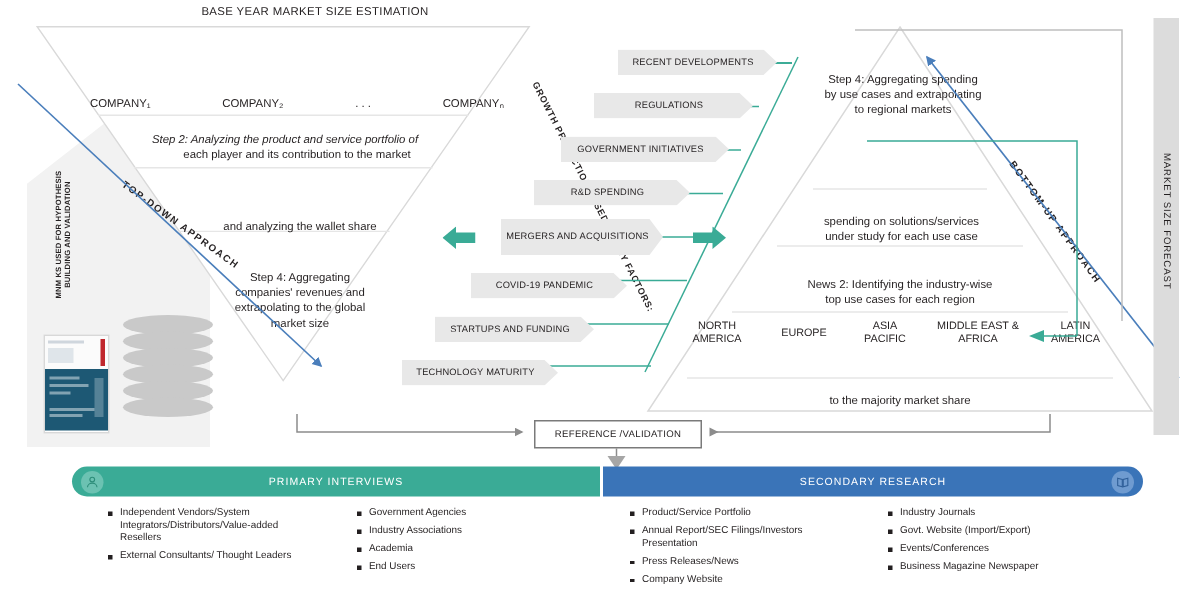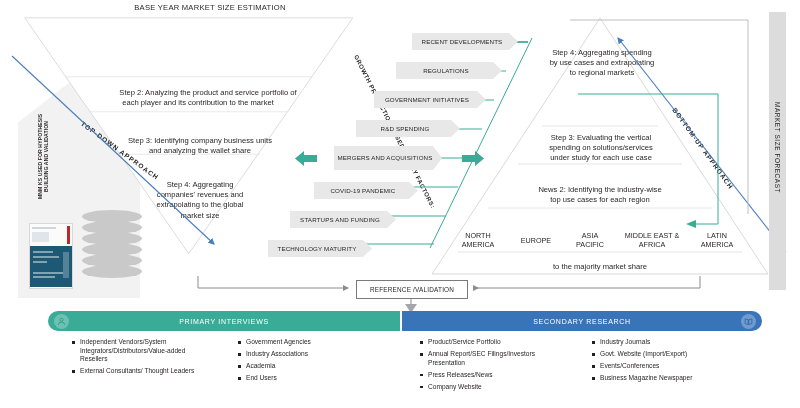--- a/index.html
+++ b/index.html
@@ -93,21 +93,21 @@
 
   
   .tarrow{position:absolute;width:22px;height:15px;}
   .bu-text{font-size:7.6px;line-height:10.2px;text-align:center;color:#231f20;}
   #bu-approach{
     left:628px;top:145px;width:150px;
     transform:rotate(54deg);transform-origin:center center;
     font-size:6.6px;font-weight:700;letter-spacing:1.1px;
     color:#231f20;text-align:center;
   }
-  .region{font-size:7.2px;line-height:9px;text-align:center;color:#231f20;margin-top:19px;}
+  .region{font-size:7.2px;line-height:9px;text-align:center;color:#231f20;}
 
   
   #msf{
     right:6px;top:12px;width:17px;height:278px;background:#dcdcdc;
   }
   #msf span{
     display:block;white-space:nowrap;
     transform:rotate(90deg);transform-origin:center center;
     font-size:6.4px;letter-spacing:.6px;font-weight:400;color:#231f20;
     position:absolute;left:-60px;top:132px;width:137px;text-align:center;
@@ -181,25 +181,30 @@
   </div>
 
   <svg class="abs" id="td-tri-outline" width="380" height="280" viewBox="0 0 380 280" style="left:18px;top:16px;">
     <polygon points="2,2 358,2 180,258" fill="#ffffff" stroke="#d9d9d9" stroke-width="1"></polygon>
     <line x1="46" y1="66" x2="314" y2="66" stroke="#e6e6e6" stroke-width="1"></line>
     <line x1="72" y1="104" x2="288" y2="104" stroke="#e6e6e6" stroke-width="1"></line>
     <line x1="104" y1="150" x2="257" y2="150" stroke="#e6e6e6" stroke-width="1"></line>
   </svg>
 
 
-
-  <div class="abs td-text nosel" style="left:88px;top:88px;width:240px;">Step 2: Analyzing the product and service portfolio of</div>
+  <div class="abs" style="left:60px;top:64px;width:276px;display:flex;justify-content:space-between;">
+    <span class="td-text">COMPANY₁</span>
+    <span class="td-text">COMPANY₂</span>
+    <span class="td-text">. . .</span>
+    <span class="td-text">COMPANYₙ</span>
+  </div>
+
+  <div class="abs td-text nosel" style="left:70px;top:88px;width:240px;font-style:italic;">Step 2: Analyzing the product and service portfolio of</div>
   <div class="abs td-text nosel" style="left:78px;top:98px;width:240px;">each player and its contribution to the market</div>
 
-  <div class="abs td-text nosel" style="left:100px;top:136px;width:200px;">Step 3: Identifying company business units</div>
   <div class="abs td-text nosel" style="left:100px;top:146px;width:200px;">and analyzing the wallet share</div>
 
   <div class="abs td-text nosel" style="left:148px;top:180px;width:104px;">Step 4: Aggregating companies' revenues and extrapolating to the global market size</div>
 
   <div class="abs nosel" id="td-approach">TOP-DOWN APPROACH</div>
 
   <svg class="abs" id="td-arrow" width="230" height="210" viewBox="0 0 230 210">
     <defs>
       <marker id="bluehead" markerWidth="7" markerHeight="7" refX="5" refY="3" orient="auto">
         <path d="M0,0 L6,3 L0,6 z" fill="#4a7ebb"></path>
@@ -243,21 +248,20 @@
   <svg class="abs" width="340" height="270" viewBox="0 0 340 270" style="left:430px;top:16px;">
     <polygon points="170,2 338,258 2,258" fill="#ffffff" stroke="#d9d9d9" stroke-width="1"></polygon>
     <line x1="112" y1="110" x2="228" y2="110" stroke="#e6e6e6" stroke-width="1"></line>
     <line x1="88" y1="148" x2="252" y2="148" stroke="#e6e6e6" stroke-width="1"></line>
     <line x1="58" y1="192" x2="282" y2="192" stroke="#e6e6e6" stroke-width="1"></line>
     <line x1="28" y1="236" x2="312" y2="236" stroke="#e6e6e6" stroke-width="1"></line>
   </svg>
 
   <div class="abs bu-text nosel" style="left:548px;top:48px;width:108px;">Step 4: Aggregating spending by use cases and extrapolating to regional markets</div>
 
-  <div class="abs bu-text nosel" style="left:516px;top:133px;width:170px;">Step 3: Evaluating the vertical</div>
   <div class="abs bu-text nosel" style="left:516px;top:143px;width:170px;">spending on solutions/services</div>
   <div class="abs bu-text nosel" style="left:516px;top:153px;width:170px;">under study for each use case</div>
 
   <div class="abs bu-text nosel" style="left:500px;top:185px;width:200px;">News 2: Identifying the industry-wise</div>
   <div class="abs bu-text nosel" style="left:500px;top:195px;width:200px;">top use cases for each region</div>
 
   <div class="abs" style="left:452px;top:212px;width:290px;display:flex;justify-content:space-between;align-items:center;">
     <span class="region" style="width:52px;">NORTH AMERICA</span>
     <span class="region" style="width:46px;">EUROPE</span>
     <span class="region" style="width:44px;">ASIA PACIFIC</span>

